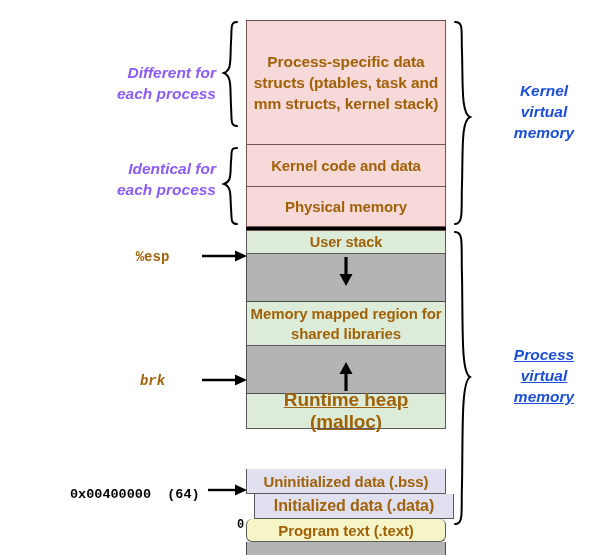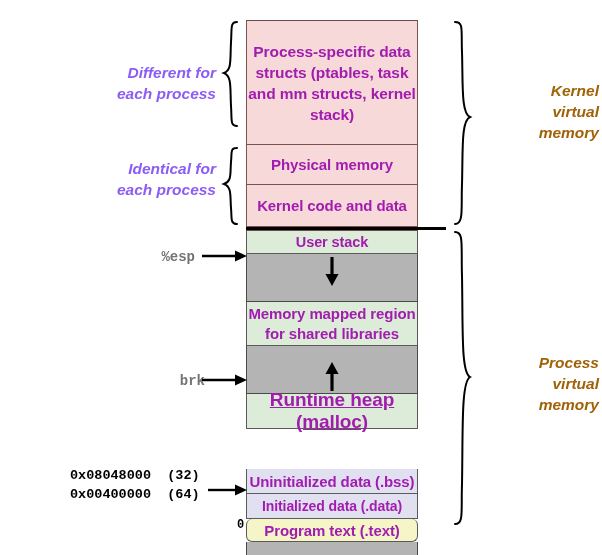--- a/index.html
+++ b/index.html
@@ -25,30 +25,30 @@
   
   .col {
     position: absolute;
     left: 246px;
     top: 20px;
     width: 200px;
   }
 
   .block {
     box-sizing: border-box;
-    width: 172px;
+    width: 200px;
     border: 1px solid #6b4a4a;
     border-top: none;
     display: flex;
     flex-direction: column;
     align-items: center;
     justify-content: center;
     text-align: center;
     font-weight: bold;
-    color: #a21caf;
+    color: #a16207;
     letter-spacing: -0.1px;
     position: relative;
   }
   .block.first { border-top: 1px solid #6b4a4a; }
 
   .kern { background: #f7d9da; border-color: #7a5252; }
   .green { background: #dcecd8; border-color: #5a5a5a; }
   .gray  { background: #b4b4b4; border-color: #4a4a4a; }
   .lav   { background: #e0e0f0; border-color: #5a5a5a; }
   .yel   { background: #f5f5c8; border-color: #5a5a5a; border-radius: 6px; }
@@ -61,21 +61,21 @@
 
   .blk-pdata  { height: 125px; font-size: 15.5px; line-height: 21px; }
   .blk-phys   { height: 40px;  font-size: 15px; }
   .blk-kcode  { height: 42px;  font-size: 15px; }
   .blk-ustack { height: 24px;  font-size: 14.5px; }
   .blk-gap1   { height: 48px; }
   .blk-mmap   { height: 44px;  font-size: 15px; line-height: 20px; }
   .blk-gap2   { height: 48px; }
   .blk-heap   { height: 35px;  font-size: 19px; text-decoration: underline; }
   .blk-bss    { height: 25px;  font-size: 15px; margin-top: 40px; }
-  .blk-data   { height: 25px;  font-size: 14px; }
+  .blk-data   { height: 25px;  font-size: 16px; margin-left: 8px; }
   .blk-text   { height: 23px;  font-size: 15px; }
   .blk-bottom { height: 26px; }
 
   .arrow-svg { position: absolute; left: 50%; transform: translateX(-50%); }
 
   
   .left-label {
     position: absolute;
     font-weight: bold;
     font-style: italic;
@@ -87,39 +87,39 @@
   }
   #label-different { left: 88px; top: 62px; width: 128px; }
   #label-identical { left: 88px; top: 158px; width: 128px; }
 
   .right-label {
     position: absolute;
     font-weight: bold;
     font-style: italic;
     font-size: 15.5px;
     line-height: 21px;
-    color: #a16207;
-    text-align: right;
+    color: #1d4ed8;
+    text-align: center;
     white-space: pre-line;
   }
   #label-kvm { left: 489px; top: 80px; width: 110px; }
-  #label-pvm { left: 489px; top: 352px; width: 110px; }
+  #label-pvm { left: 489px; top: 344px; width: 110px; text-decoration: underline; }
 
   
   .ptr-label {
     position: absolute;
     font-family: "Liberation Mono", "DejaVu Sans Mono", monospace;
     font-weight: bold;
     font-size: 14px;
-    color: #737373;
-    text-align: right;
+    color: #a16207;
+    text-align: center;
     white-space: nowrap;
   }
   #ptr-esp { left: 110px; top: 249px; width: 85px; }
-  #ptr-brk { left: 120px; top: 373px; width: 85px; }
+  #ptr-brk { left: 110px; top: 373px; width: 85px; font-style: italic; }
 
   .addr {
     position: absolute;
     font-family: "Liberation Mono", "DejaVu Sans Mono", monospace;
     font-weight: bold;
     font-size: 13.5px;
     color: #000;
     white-space: pre;
     letter-spacing: 0px;
   }
@@ -151,26 +151,26 @@
 
   <div class="col">
 
     <div class="block kern first blk-pdata">
       <span>Process-specific data
 structs  (ptables,
 task and mm structs,
 kernel stack)</span>
     </div>
 
+    <div class="block kern blk-kcode">
+      <span>Kernel code and data</span>
+    </div>
+
     <div class="block kern blk-phys">
       <span>Physical memory</span>
-    </div>
-
-    <div class="block kern blk-kcode">
-      <span>Kernel code and data</span>
     </div>
 
     <div class="thickline"></div>
 
     <div class="block green first blk-ustack">
       <span>User stack</span>
     </div>
 
     <div class="block gray blk-gap1">
       <svg class="arrow-svg" width="16" height="32" viewBox="0 0 16 32" style="top:2px;">
@@ -220,21 +220,20 @@
 virtual
 memory</div>
 
   <div class="right-label" id="label-pvm">Process
 virtual
 memory</div>
 
   <div class="ptr-label" id="ptr-esp">%esp</div>
   <div class="ptr-label" id="ptr-brk">brk</div>
 
-  <div class="addr" id="addr-32">0x08048000  (32)</div>
   <div class="addr" id="addr-64">0x00400000  (64)</div>
 
   <div id="zero-label">0</div>
 
   <svg class="svg-layer" viewBox="0 0 602 555">
 
     <g fill="none" stroke="#000" stroke-width="2" stroke-linecap="round">
       <path d="M 237 22
                C 230 22, 232 28, 231 42
                C 230 60, 232 70, 224 73

